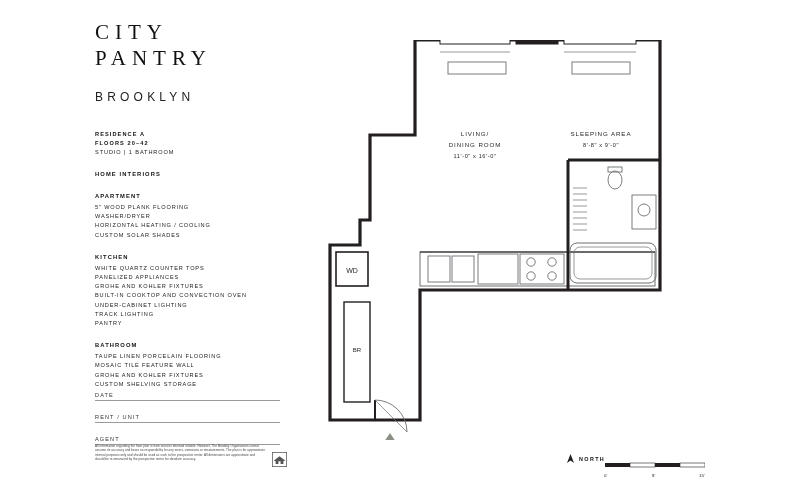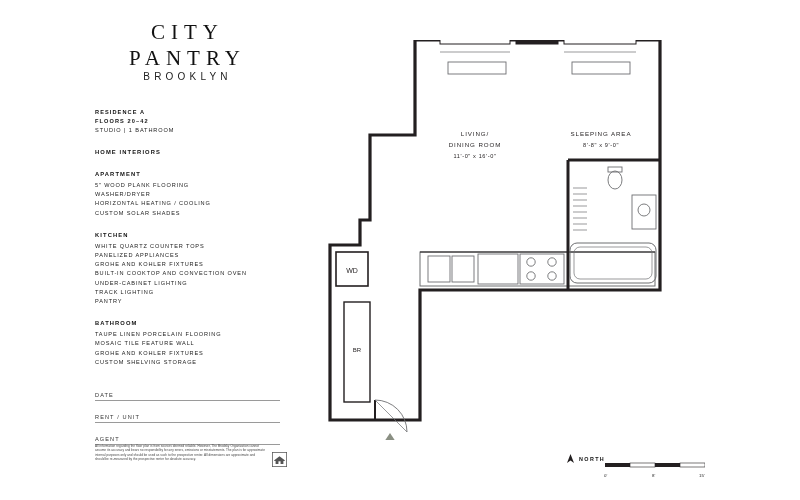--- a/index.html
+++ b/index.html
@@ -19,35 +19,35 @@
     background: #ffffff;
   }
 
   
   .left-col {
     position: absolute;
     left: 95px; top: 20px;
     width: 185px;
   }
   .brand {
-    text-align: center;
+    text-align: left;
     font-family: "Liberation Serif", serif;
     color: #111;
   }
   .brand .line1, .brand .line2 {
     font-size: 21px;
     letter-spacing: 6px;
     line-height: 25px;
     font-weight: 400;
   }
   .brand .line2 { margin-top: 1px; }
   .brand .sub {
-    margin-top: 0;
+    margin-top: 19px;
     font-family: "Liberation Sans", sans-serif;
-    font-size: 10px;
+    font-size: 12px;
     letter-spacing: 4.2px;
     color: #222;
   }
 
   .spec-block { margin-top: 26px; }
   .spec-head {
     font-size: 5.6px;
     letter-spacing: 1.1px;
     font-weight: bold;
     color: #111;

